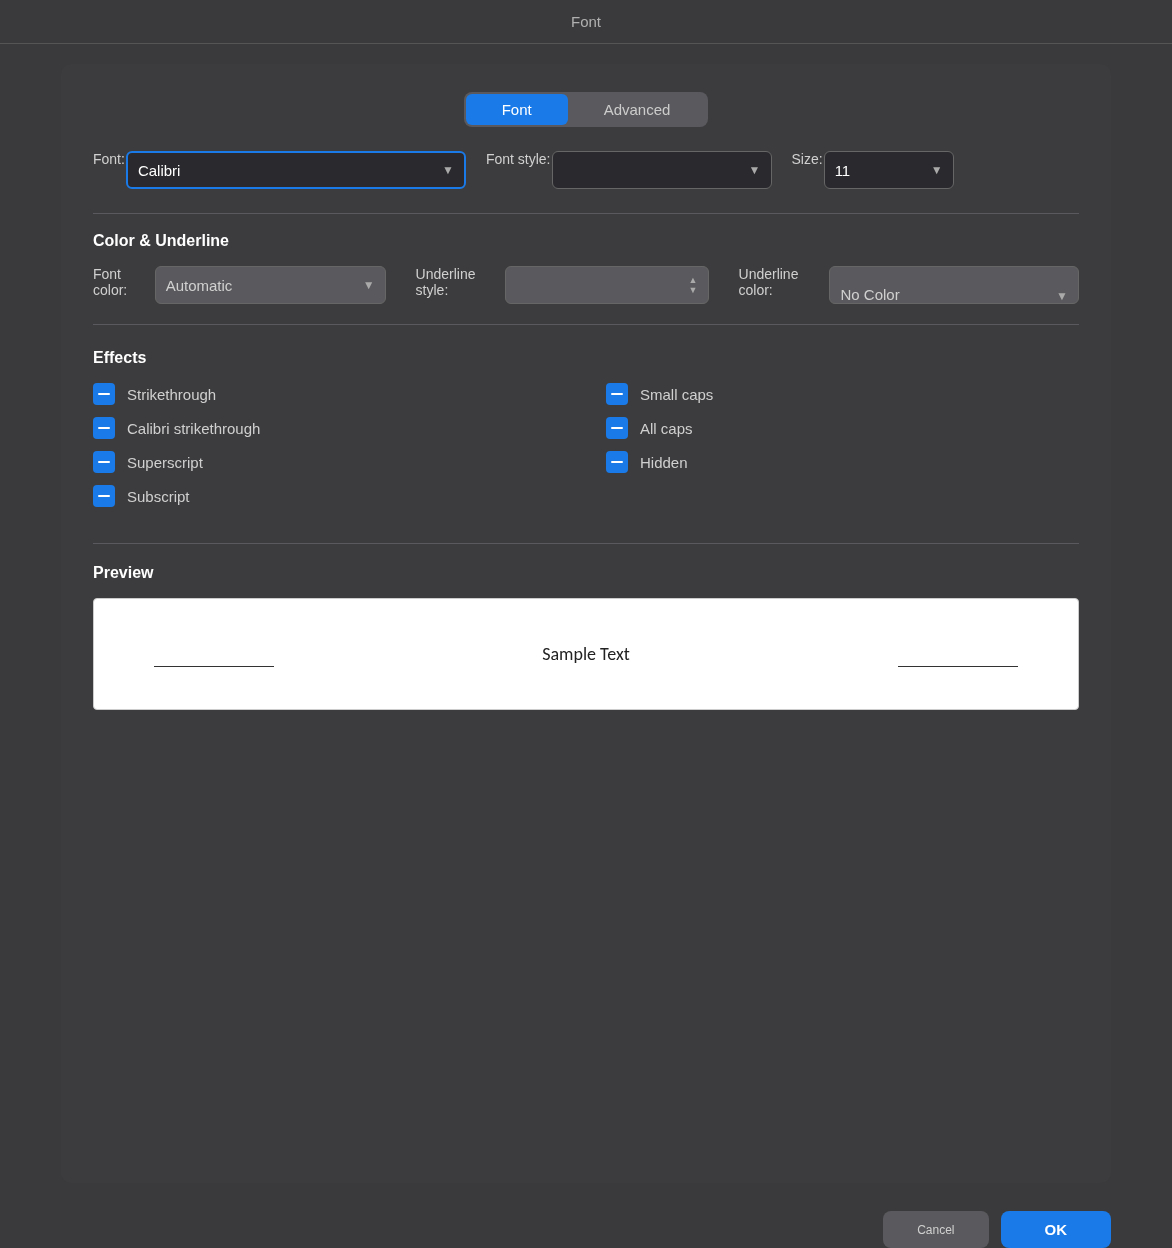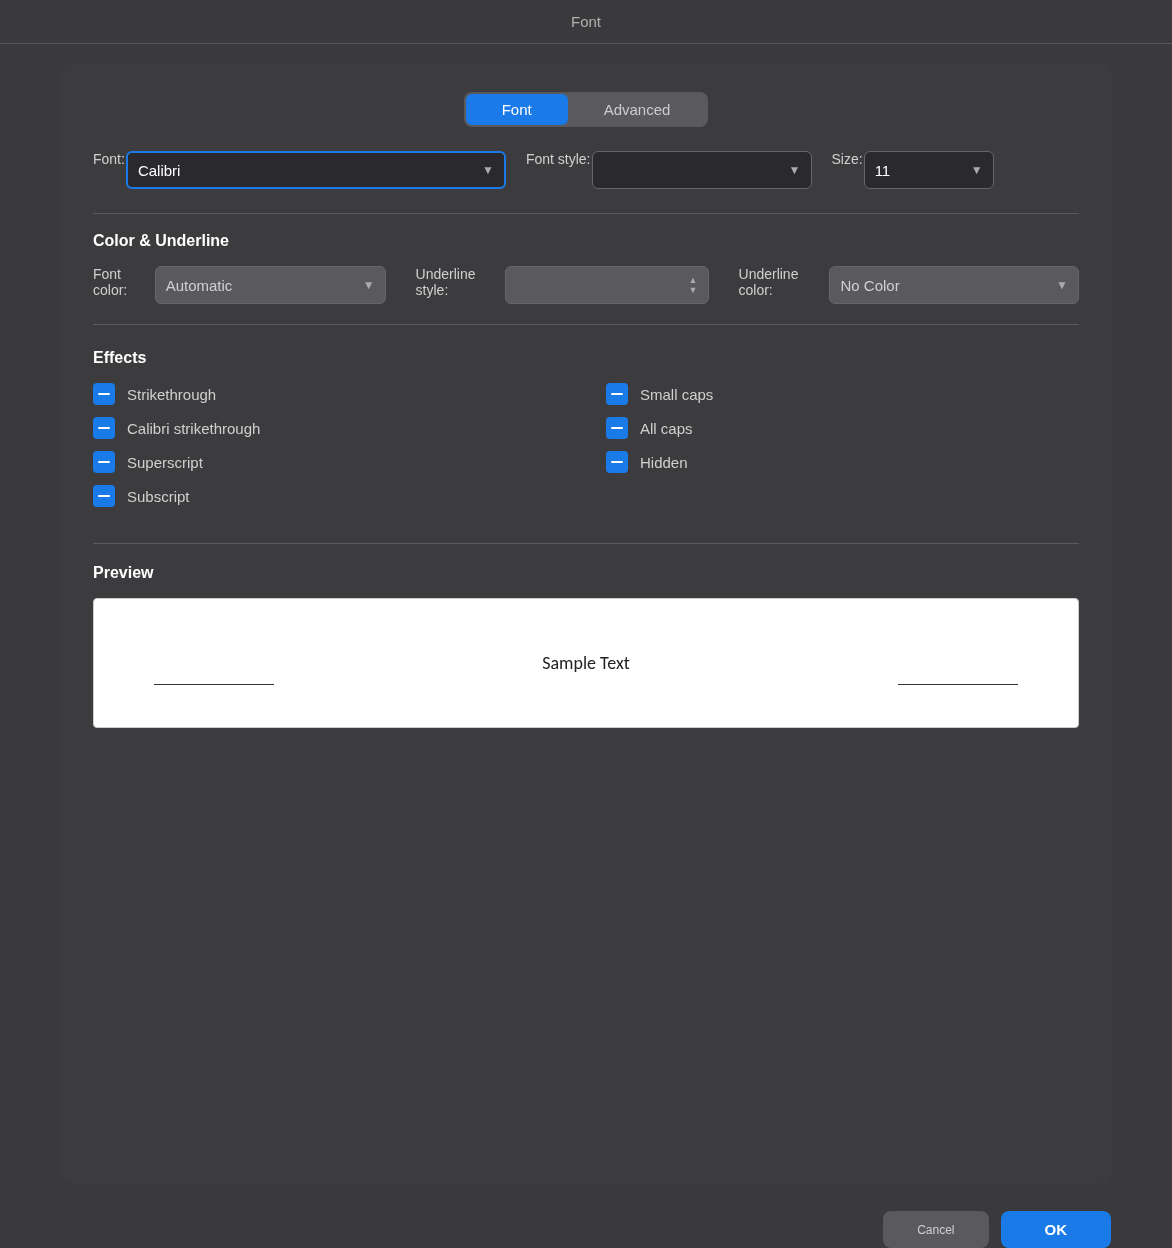--- a/index.html
+++ b/index.html
@@ -97,21 +97,21 @@
       display: flex;
       gap: 1px;
     }
 
     .field-label {
       color: #d0d0d0;
       font-size: 14px;
     }
 
     .font-dropdown {
-      width: 380px;
+      width: 340px;
       height: 38px;
       background: #2a2a2e;
       border: 2px solid #1a7be8;
       border-radius: 6px;
       color: #fff;
       font-size: 15px;
       padding: 0 10px;
       display: flex;
       align-items: center;
       justify-content: space-between;
@@ -217,21 +217,21 @@
     .underline-color-dropdown {
       width: 270px;
       height: 38px;
       background: #5a5a5e;
       border: 1px solid #666;
       border-radius: 6px;
       color: #d0d0d0;
       font-size: 15px;
       padding: 0 10px;
       display: flex;
-      align-items: center;
+      align-items: flex-end;
       justify-content: space-between;
       cursor: pointer;
     }
 
     
     .effects-section {
       margin-top: 24px;
     }
 
     .effects-grid {
@@ -270,21 +270,21 @@
 
     
     .preview-section {
       margin-top: 20px;
     }
 
     .preview-box {
       background: #fff;
       border: 1px solid #ccc;
       border-radius: 4px;
-      height: 130px;
+      height: 112px;
       display: flex;
       align-items: center;
       justify-content: center;
       position: relative;
       margin-top: 10px;
     }
 
     .preview-sample-text {
       color: #222;
       font-size: 18px;

